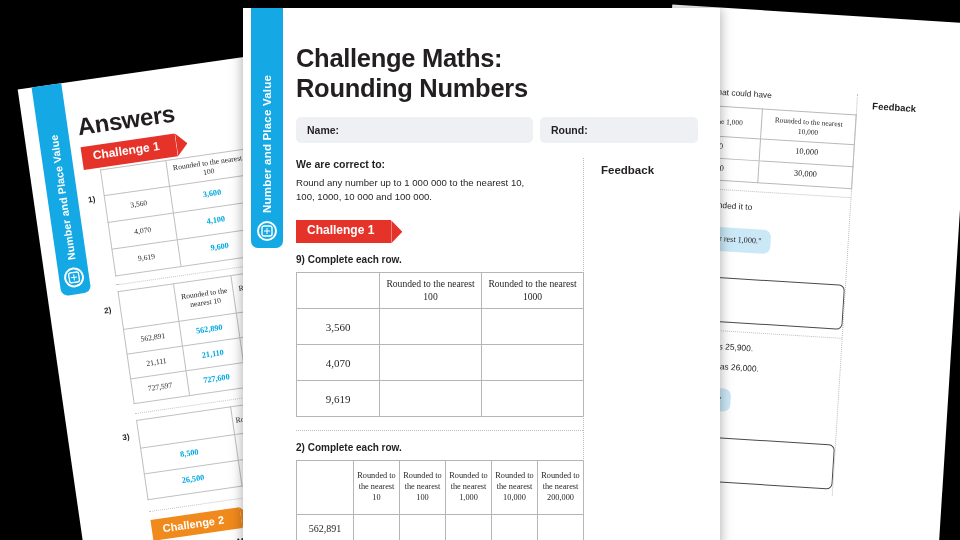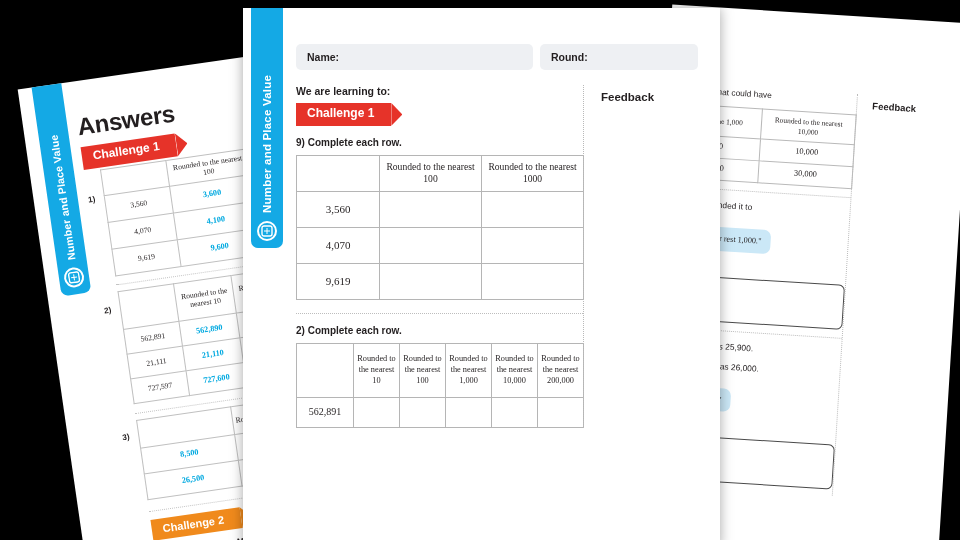--- a/index.html
+++ b/index.html
@@ -460,33 +460,38 @@
       <span class="cat-icon">
         <svg width="12" height="12" viewBox="0 0 12 12">
           <rect x="1" y="1" width="10" height="10" rx="2" fill="none" stroke="#fff" stroke-width="1.4"></rect>
           <line x1="6" y1="3" x2="6" y2="9" stroke="#fff" stroke-width="1"></line>
           <line x1="3" y1="6" x2="9" y2="6" stroke="#fff" stroke-width="1"></line>
         </svg>
       </span>
     </div>
 
     <div class="page-body">
+      <h1 class="doc-title">
+        <span>Challenge Maths:</span><br>
+        <span>Rounding Numbers</span>
+      </h1>
 
       <div class="namedate">
         <div class="field name">
           <span>Name:</span>
         </div>
         <div class="field date">
           <span>Round:</span>
         </div>
       </div>
 
       <div class="content-cols">
         <div class="col-work">
-          <div class="wal-head">We are learning to:</div>
+          <div class="wal-head">We are correct to:</div>
+          <div class="wal-text">Round any number up to 1 000 000 to the nearest 10, 100, 1000, 10 000 and 100 000.</div>
 
           <div>
             <span class="banner red">Challenge 1</span>
           </div>
 
           <div class="q-label">9) Complete each row.</div>
 
           <table class="ws">
             <tbody>
                 <tr>

